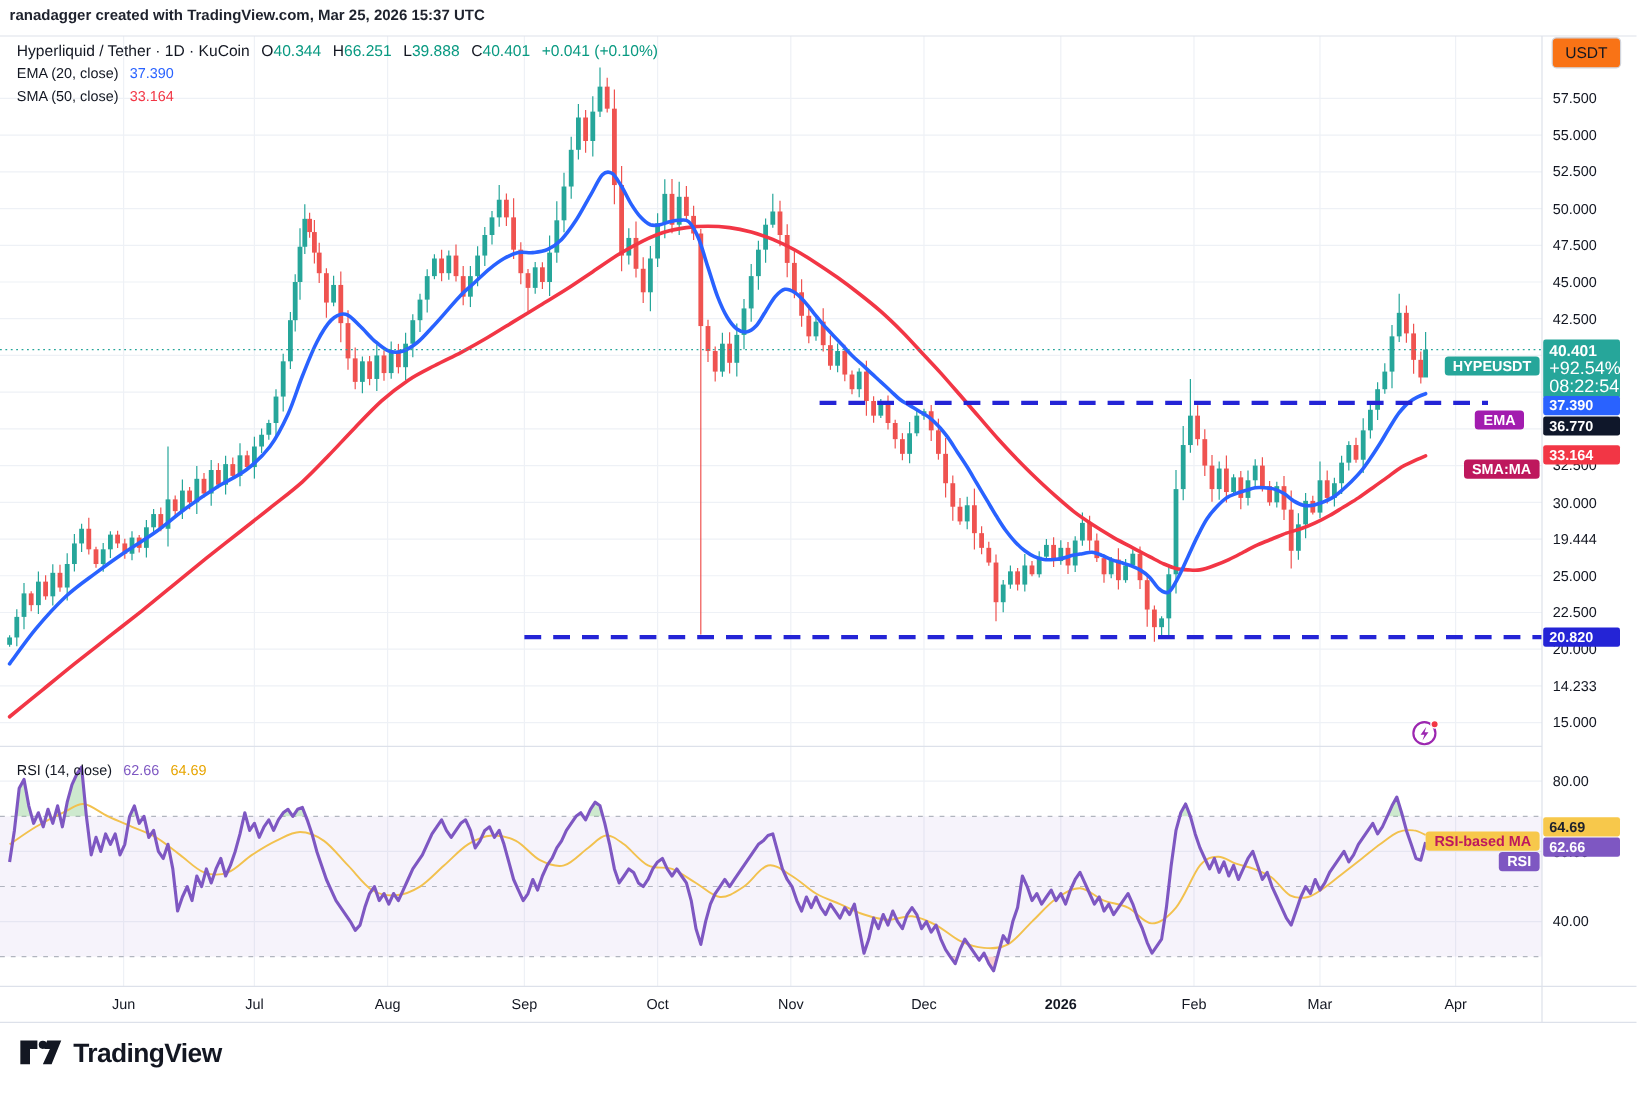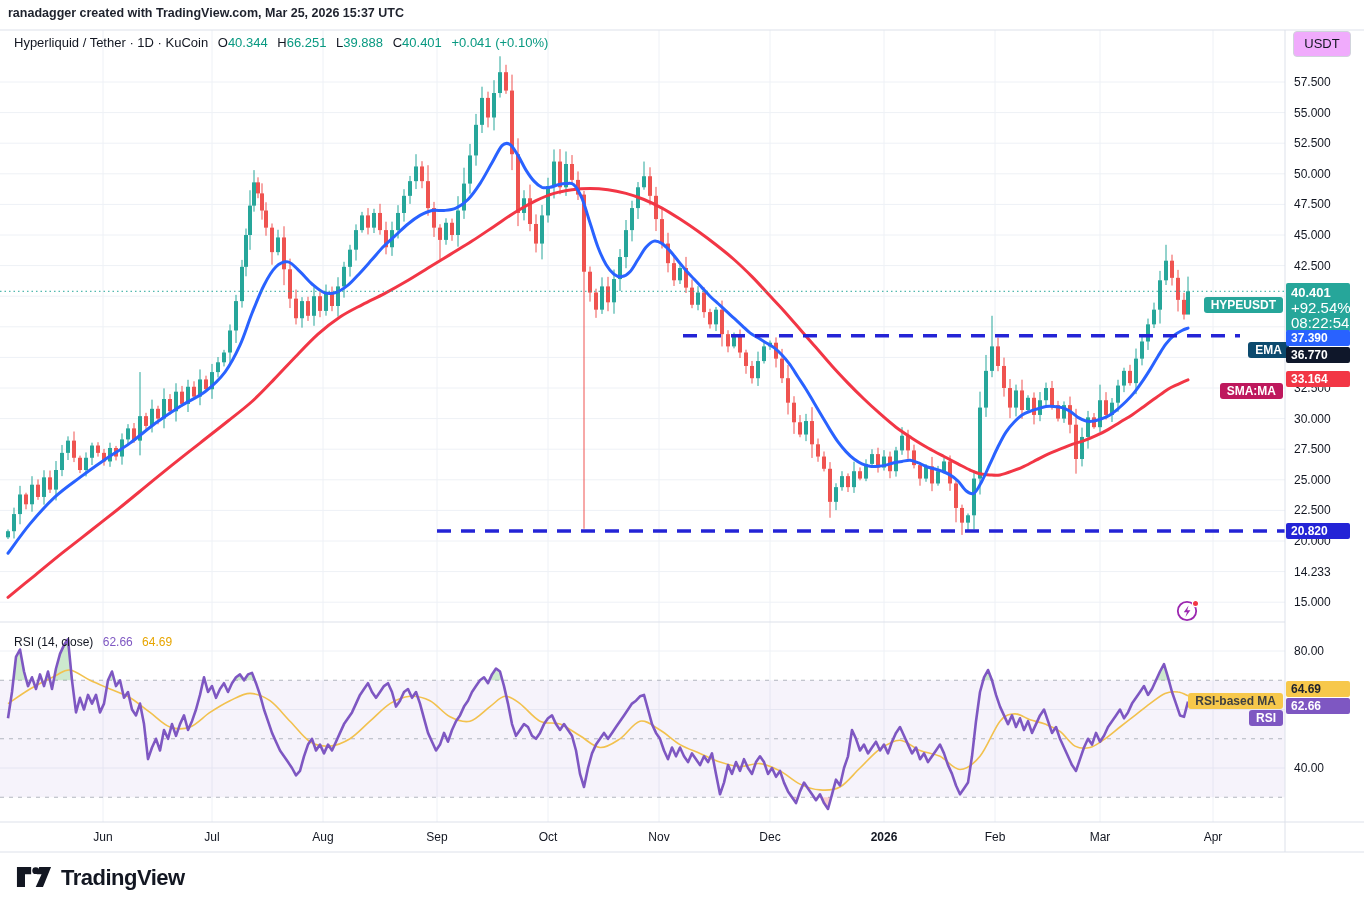--- a/index.html
+++ b/index.html
@@ -6,21 +6,21 @@
   html,body { width:1364px; height:912px; background:#ffffff; font-family:"Liberation Sans", sans-serif; overflow:hidden; }
   #stage { position:relative; width:1364px; height:912px; background:#fff; }
   #chart-svg { position:absolute; left:0; top:0; }
   .abs { position:absolute; }
   .attribution { left:8px; top:6px; font-size:12.5px; font-weight:700; color:#1e222d; }
   .legend { left:14px; top:34px; line-height:17px; }
   .legend-row1 { font-size:13px; color:#131722; }
   .legend-row { font-size:12px; color:#131722; margin-top:2px; }
   .sep { display:inline-block; width:6px; }
   .usdt-btn { left:1293px; top:31px; width:58px; height:26px; border:1px solid #d1d4dc; border-radius:4px;
-              background:#f0abfc; font-size:13px; color:#131722; text-align:center; line-height:24px; font-weight:400; cursor:pointer; }
+              background:#f97316; font-size:13px; color:#131722; text-align:center; line-height:24px; font-weight:400; cursor:pointer; }
   .tick-label { position:absolute; left:1294px; font-size:12px; color:#131722; }
   .rsi-tick-label { position:absolute; left:1294px; font-size:12px; color:#131722; }
   .month-label { position:absolute; top:830px; font-size:12px; color:#131722; transform:translateX(-50%); }
   .badge-val { position:absolute; left:1286px; width:64px; color:#fff; font-size:12px; font-weight:700;
                padding:1px 5px; border-radius:2px; height:16px; line-height:14px; }
   .badge-tag { position:absolute; color:#fff; font-size:12px; font-weight:700; padding:1px 7px; height:16px;
                line-height:14px; border-radius:3px; white-space:nowrap;margin-top:12px; }
   .hype-block { position:absolute; left:1286px; width:64px; color:#fff; border-radius:2px; padding:2px 5px; }
   .hype-price { font-size:13px; font-weight:700; line-height:15px; }
   .hype-sub { font-size:15px; line-height:15px; }
@@ -520,20 +520,28 @@
 
   <div class="abs legend">
     <div class="legend-row1">
       <span>Hyperliquid / Tether · 1D · KuCoin</span><span class="sep"></span>
       <span>O</span><span style="color: rgb(8, 153, 129);">40.344</span><span class="sep"></span>
       <span>H</span><span style="color: rgb(8, 153, 129);">66.251</span><span class="sep"></span>
       <span>L</span><span style="color: rgb(8, 153, 129);">39.888</span><span class="sep"></span>
       <span>C</span><span style="color: rgb(8, 153, 129);">40.401</span><span class="sep"></span>
       <span style="color: rgb(8, 153, 129);">+0.041 (+0.10%)</span>
     </div>
+    <div class="legend-row">
+      <span>EMA (20, close)</span><span class="sep"></span>
+      <span style="color: rgb(41, 98, 255);">37.390</span>
+    </div>
+    <div class="legend-row">
+      <span>SMA (50, close)</span><span class="sep"></span>
+      <span style="color: rgb(242, 54, 69);">33.164</span>
+    </div>
   </div>
 
   <div class="abs legend-row" style="left:14px; top:633px; font-size:12px;">
     <span>RSI (14, close)</span><span class="sep"></span>
     <span style="color: rgb(126, 87, 194);">62.66</span><span class="sep"></span>
     <span style="color: rgb(231, 165, 0);">64.69</span>
   </div>
 
   <div class="abs usdt-btn">USDT</div>
 
@@ -543,21 +551,21 @@
       <div class="tick-label" style="top: 136.2px;">52.500</div>
       <div class="tick-label" style="top: 166.8px;">50.000</div>
       <div class="tick-label" style="top: 197.4px;">47.500</div>
       <div class="tick-label" style="top: 228px;">45.000</div>
       <div class="tick-label" style="top: 258.6px;">42.500</div>
       <div class="tick-label" style="top: 289.2px;">40.000</div>
       <div class="tick-label" style="top: 319.8px;">37.500</div>
       <div class="tick-label" style="top: 350.4px;">35.000</div>
       <div class="tick-label" style="top: 381px;">32.500</div>
       <div class="tick-label" style="top: 411.6px;">30.000</div>
-      <div class="tick-label" style="top: 442.2px;">27.500</div>
+      <div class="tick-label" style="top: 442.2px;">19.444</div>
       <div class="tick-label" style="top: 472.8px;">25.000</div>
       <div class="tick-label" style="top: 503.4px;">22.500</div>
       <div class="tick-label" style="top: 534px;">20.000</div>
       <div class="tick-label" style="top: 564.6px;">14.233</div>
       <div class="tick-label" style="top: 595.2px;">15.000</div>
     </div>
   <div id="rsi-ticks">
       <div class="rsi-tick-label" style="top: 644px;">80.00</div>
       <div class="rsi-tick-label" style="top: 702.5px;">60.00</div>
       <div class="rsi-tick-label" style="top: 761px;">40.00</div>
@@ -575,27 +583,27 @@
       <div class="month-label" style="left: 1100px;">Mar</div>
       <div class="month-label" style="left: 1213px;">Apr</div>
     </div>
 
   <div class="abs badge-tag" style="top: 285px; background: rgb(38, 166, 154); right: 81px;" id="tag-hype">HYPEUSDT</div>
   <div class="abs hype-block" style="top: 283px; background: rgb(38, 166, 154);" id="badge-hype">
     <div class="hype-price">40.401</div>
     <div class="hype-sub">+92.54%</div>
     <div class="hype-sub">08:22:54</div>
   </div>
-  <div class="abs badge-tag" style="top: 330px; background: #0c4a6e; right: 75px;" id="tag-ema">EMA</div>
+  <div class="abs badge-tag" style="top: 330px; background: #a21caf; right: 94px;" id="tag-ema">EMA</div>
   <div class="abs badge-val" style="top: 330px; background: rgb(41, 98, 255);" id="badge-ema">37.390</div>
   <div class="abs badge-val" style="top: 347px; background: #0f172a;" id="badge-lvl-up">36.770</div>
   <div class="abs badge-tag" style="top: 371px; background: #be185d; right: 81px;" id="tag-sma">SMA:MA</div>
   <div class="abs badge-val" style="top: 371px; background: rgb(242, 54, 69);" id="badge-sma">33.164</div>
   <div class="abs badge-val" style="top: 523px; background: rgb(36, 36, 214);" id="badge-lvl-dn">20.820</div>
-  <div class="abs badge-tag" style="top: 681px; background: rgb(247, 200, 75); color: #404040; right: 81px;" id="tag-rsi-ma">RSI-based MA</div>
+  <div class="abs badge-tag" style="top: 681px; background: rgb(247, 200, 75); color: #be185d; right: 81px;" id="tag-rsi-ma">RSI-based MA</div>
   <div class="abs badge-val" style="top: 681px; background: rgb(247, 200, 75); color: rgb(30, 34, 45);" id="badge-rsi-ma">64.69</div>
   <div class="abs badge-tag" style="top: 698px; background: rgb(126, 87, 194); right: 81px;" id="tag-rsi">RSI</div>
   <div class="abs badge-val" style="top: 698px; background: rgb(126, 87, 194);" id="badge-rsi">62.66</div>
 
   <div class="abs flash-btn">
     <svg width="28" height="28" viewBox="0 0 28 28">
       <circle cx="13" cy="14" r="9.2" fill="none" stroke="#9c27b0" stroke-width="1.8"></circle>
       <path d="M14.6 8.6 L9.8 15.2 L13.0 15.2 L11.4 20.0 L16.4 13.3 L13.2 13.3 Z" fill="#9c27b0"></path>
       <circle cx="21.5" cy="6.5" r="3.1" fill="#f23645" stroke="#ffffff" stroke-width="1.2"></circle>
     </svg>

